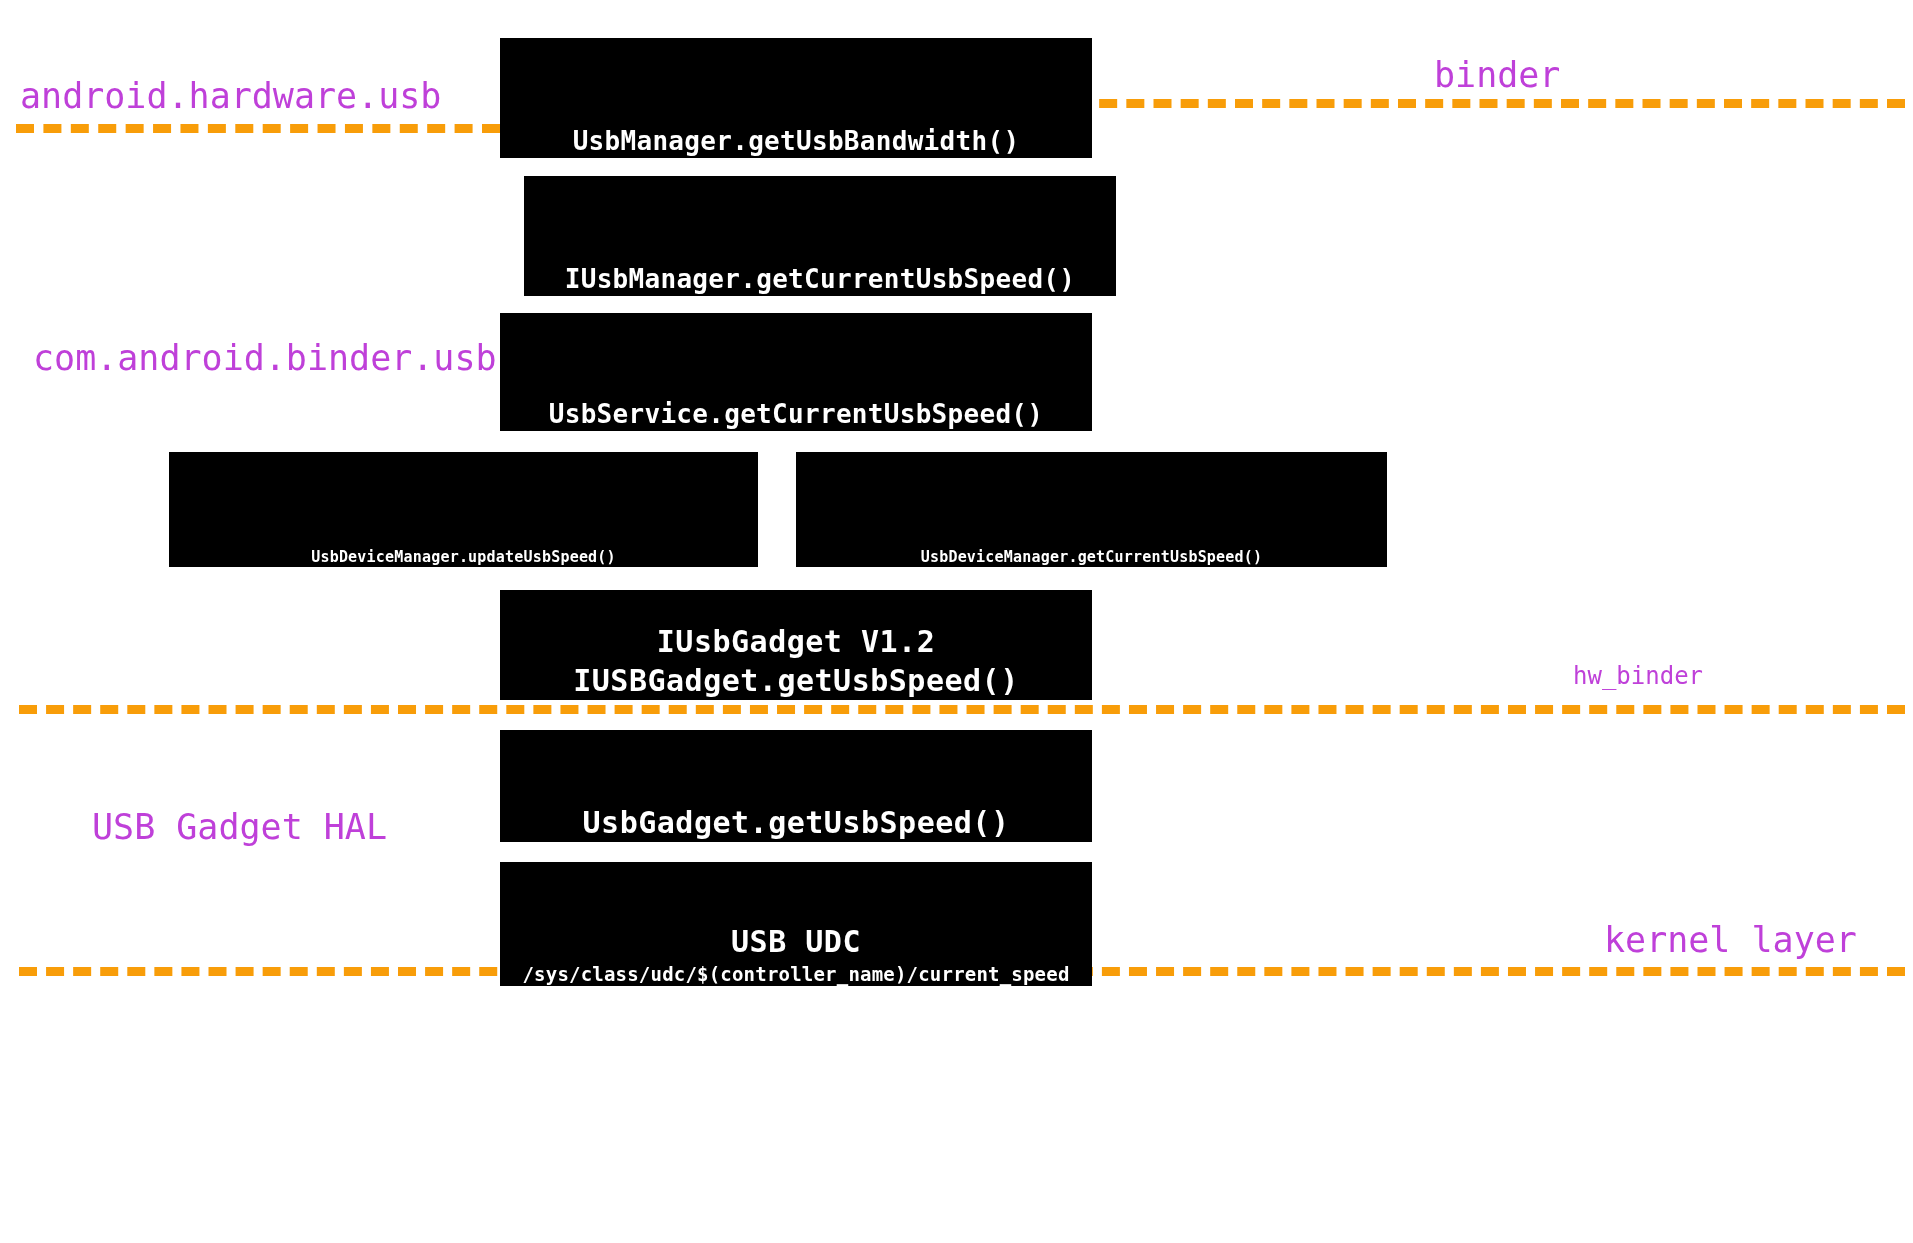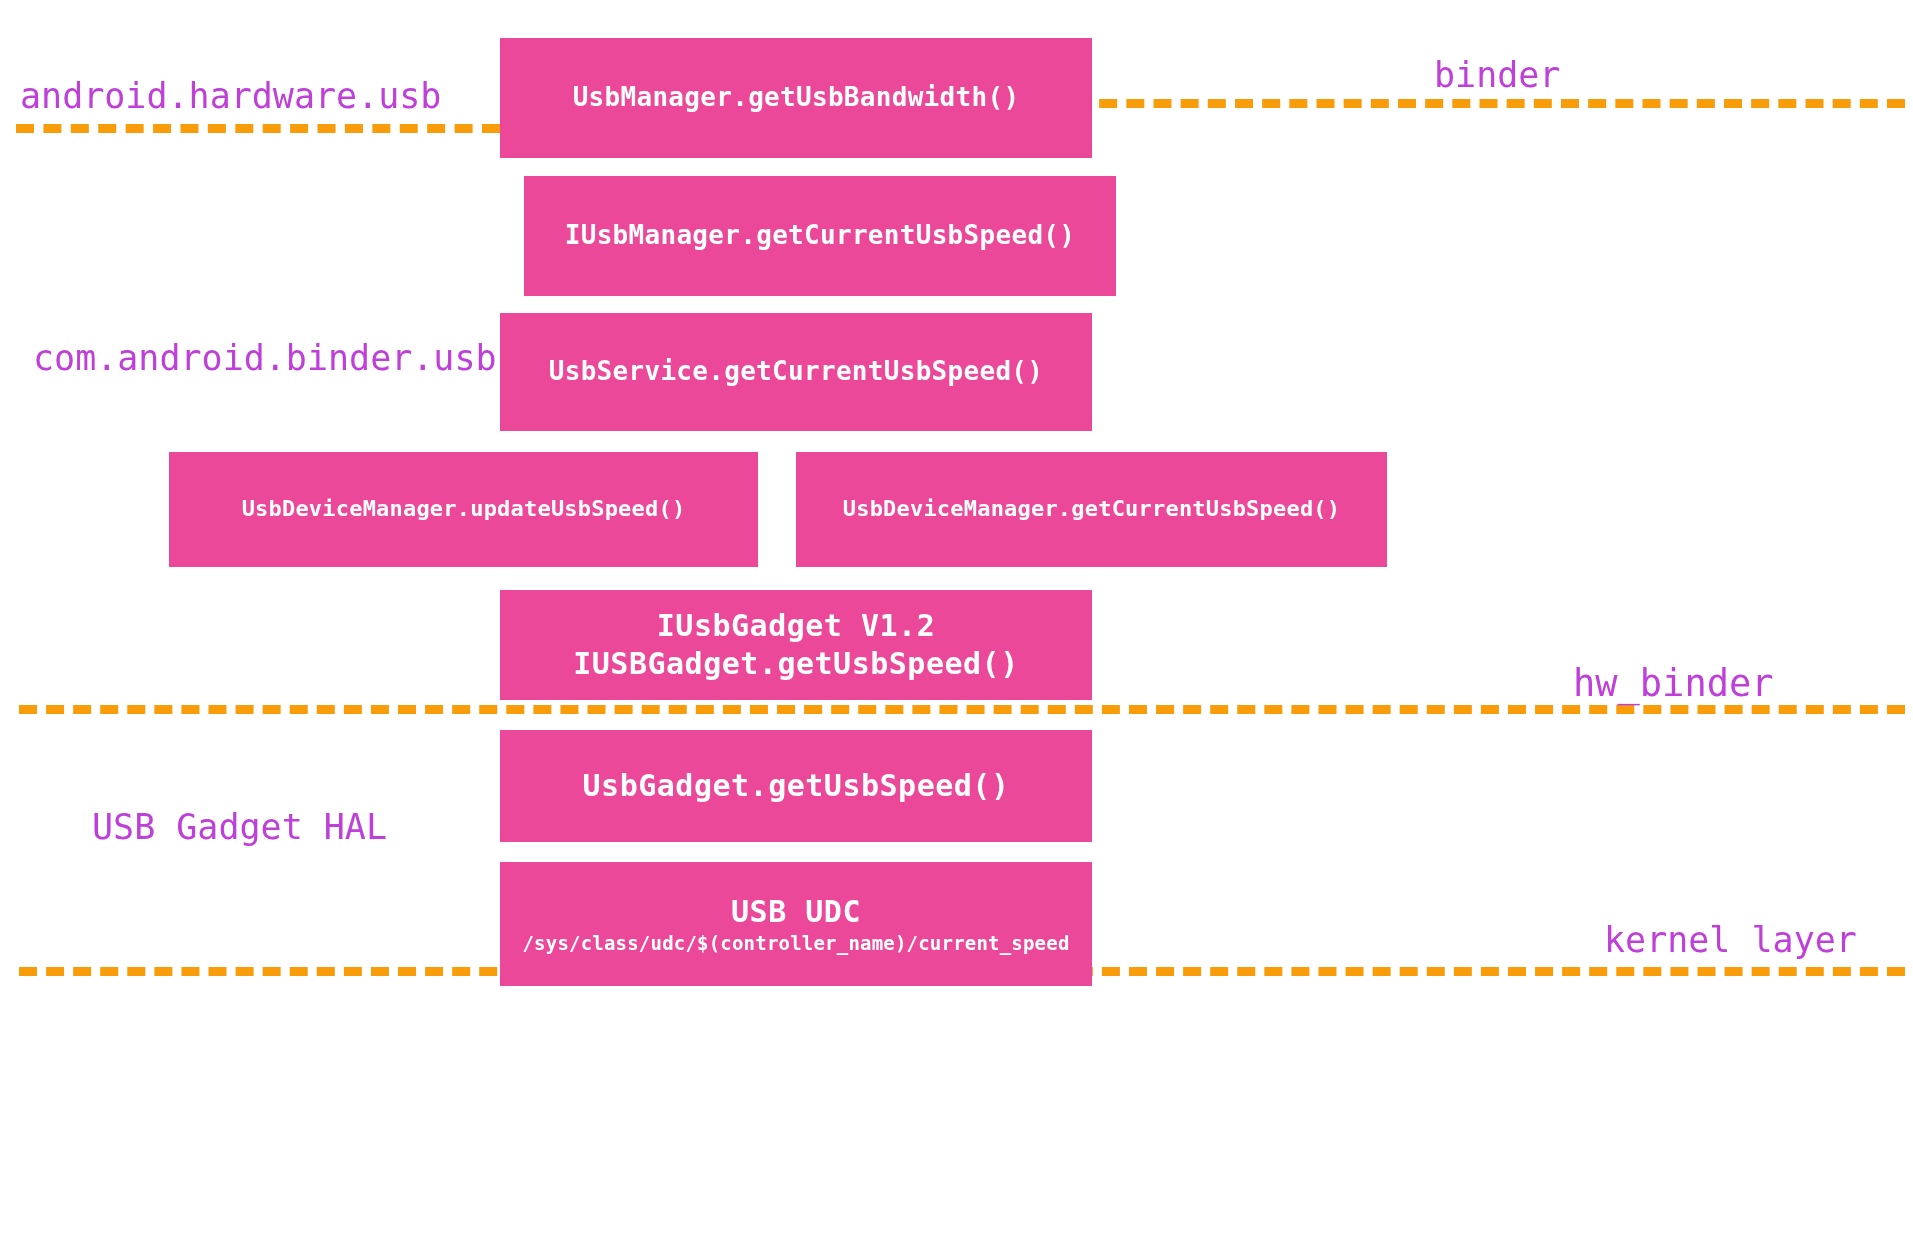--- a/index.html
+++ b/index.html
@@ -18,40 +18,40 @@
   #stage {
     position: absolute;
     left: 0; top: 0;
     width: 1879px;
     height: 1243px;
   }
 
   
   .box {
     position: absolute;
-    background: #ec4899;
+    background: #000000;
     color: #ffffff;
     display: flex;
     flex-direction: column;
     align-items: center;
-    justify-content: center;
+    justify-content: flex-end;
     text-align: center;
     font-family: "DejaVu Sans Mono", "Liberation Mono", monospace;
     font-weight: bold;
     line-height: 1.28;
     box-sizing: border-box;
     padding: 0 10px;
     z-index: 3;
   }
   .box .line1 { display: block; }
   .box .line2 { display: block; }
 
   .fs-big   { font-size: 30px; letter-spacing: 0.5px; }
   .fs-mid   { font-size: 26px; letter-spacing: 0.3px; }
-  .fs-small { font-size: 22px; letter-spacing: 0.2px; }
+  .fs-small { font-size: 15px; letter-spacing: 0.2px; }
 
   
   #box-usbmanager           { left: 500px;  top: 38px;   width: 592px;  height: 120px; }
   #box-iusbmanager          { left: 500px;  top: 176px;  width: 592px;  height: 120px; margin-left: 24px; }
   #box-usbservice           { left: 500px;  top: 313px;  width: 592px;  height: 118px; }
   #box-udm-update           { left: 169px;  top: 452px;  width: 589px;  height: 115px; }
   #box-udm-getcurrent       { left: 796px;  top: 452px;  width: 591px;  height: 115px; }
   #box-iusbgadget           { left: 500px;  top: 590px;  width: 592px;  height: 110px; }
   #box-usbgadget            { left: 500px;  top: 730px;  width: 592px;  height: 112px; }
   #box-usb-udc              { left: 500px;  top: 862px;  width: 592px;  height: 124px; }
@@ -73,21 +73,21 @@
     position: absolute;
     color: #BF40D9;
     font-family: "DejaVu Sans Mono", "Liberation Mono", monospace;
     font-weight: normal;
     white-space: nowrap;
     z-index: 2;
   }
   #lbl-android-hardware-usb { left: 20px;   top: 76px;   font-size: 35px; }
   #lbl-binder               { left: 1434px; top: 55px;   font-size: 35px; }
   #lbl-com-android-server   { left: 33px;   top: 338px;  font-size: 35px; }
-  #lbl-hw-binder            { left: 1573px; top: 662px;  font-size: 37px; }
+  #lbl-hw-binder            { left: 1573px; top: 662px;  font-size: 24px; }
   #lbl-usb-gadget-hal       { left: 92px;   top: 807px;  font-size: 35px; }
   #lbl-kernel-layer         { left: 1604px; top: 920px;  font-size: 35px; }
 </style>
 </head>
 <body>
 
 <div id="stage">
 
   <div class="dash" id="dash-binder-left"></div>
   <div class="dash" id="dash-binder-right"></div>

